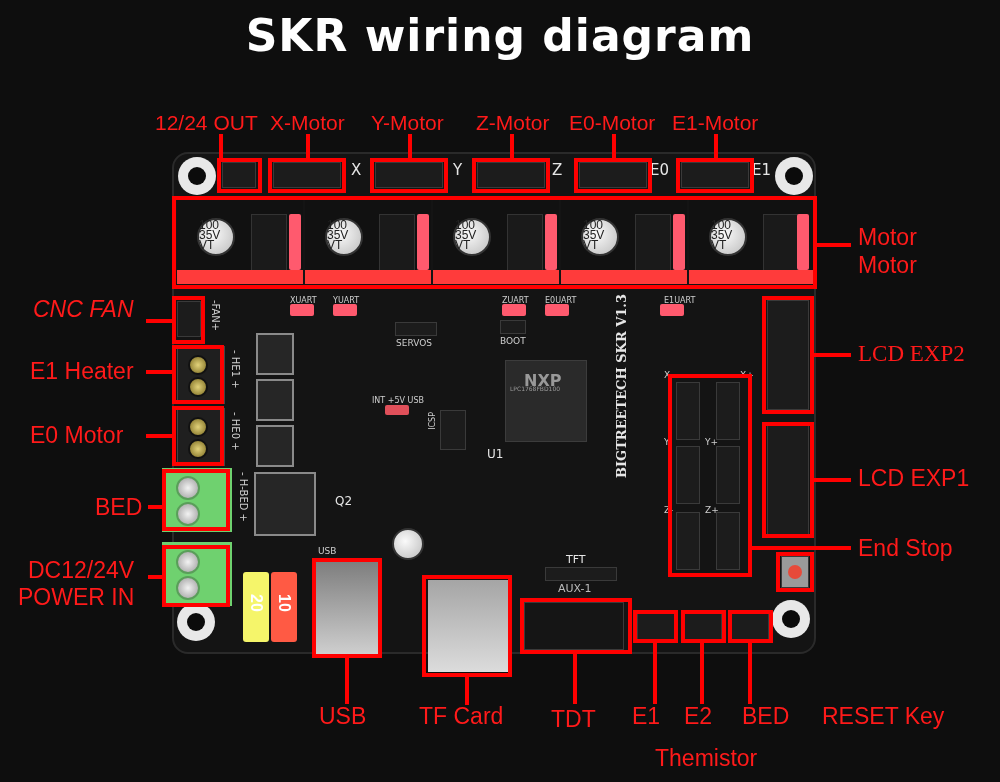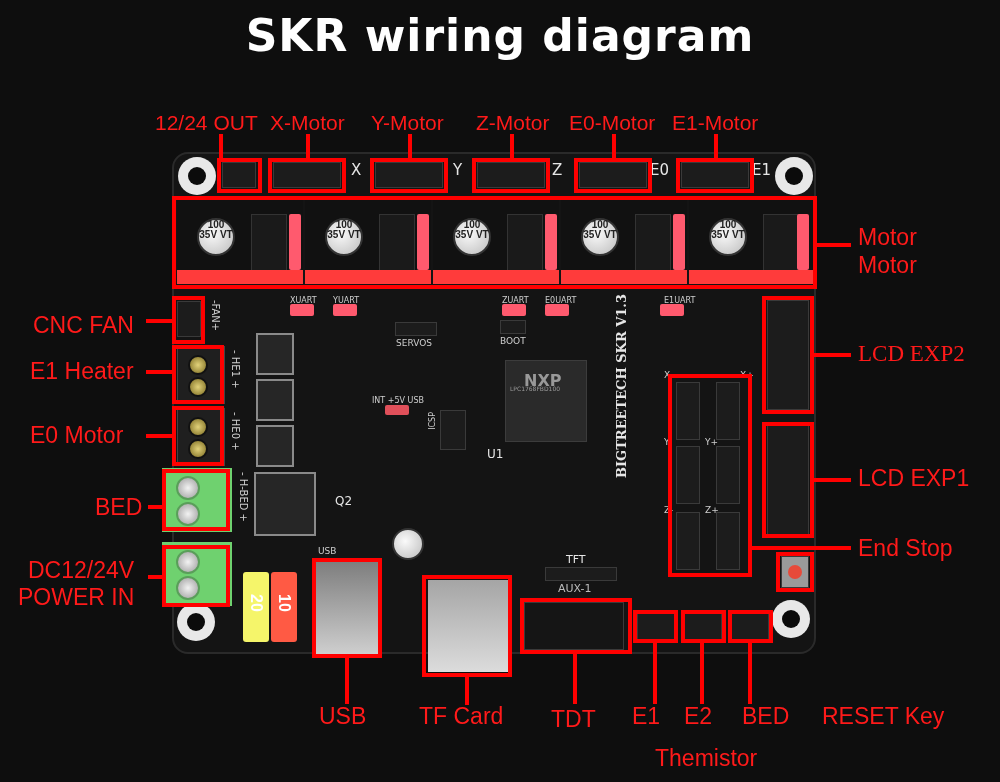--- a/index.html
+++ b/index.html
@@ -9,21 +9,21 @@
   .lbl.big { font-size:23px; line-height:27px; }
   .box { position:absolute; border:4px solid #ff0000; box-sizing:border-box; }
   .ln { position:absolute; background:#ff0000; }
   .board { position:absolute; left:172px; top:152px; width:644px; height:502px; background:#141414; border-radius:16px; border:2px solid #2a2a2a; box-sizing:border-box; }
   .hole { position:absolute; width:38px; height:38px; border-radius:50%; background:#e8e8e8; }
   .hole::after { content:""; position:absolute; left:10px; top:10px; width:18px; height:18px; border-radius:50%; background:#0b0b0b; }
   .conn { position:absolute; background:#1c1c1c; border:1px solid #3a3a3a; box-sizing:border-box; }
   .silk { position:absolute; color:#e6e6e6; font-size:13px; font-family:"DejaVu Sans", sans-serif; }
   .silksm { position:absolute; color:#cfcfcf; font-size:8px; font-family:"DejaVu Sans", sans-serif; }
   .driver { position:absolute; top:200px; height:84px; background:#111; }
-  .cap { position:absolute; width:34px; height:34px; border-radius:50%; background:radial-gradient(circle at 40% 40%, #fafafa, #bcbcbc); border:2px solid #333; color:#222; font-size:10px; text-align:center; line-height:10px;font-weight:bold; }
+  .cap { position:absolute; width:34px; height:34px; border-radius:50%; background:radial-gradient(circle at 40% 40%, #fafafa, #bcbcbc); border:2px solid #333; color:#222; font-size:12px; line-height:10px; }
   .redstrip { position:absolute; height:14px; background:#ff3b3b; }
   .pinkpins { position:absolute; width:12px; height:56px; background:#ff5a6e; border-radius:2px; }
   .blackpins { position:absolute; width:34px; height:56px; background:#1a1a1a; border:1px solid #333; }
   .term-black { position:absolute; background:#1f1f1f; border:1px solid #444; }
   .screw { position:absolute; width:16px; height:16px; border-radius:50%; background:radial-gradient(circle, #e2d27a, #7a6a20); border:2px solid #111; }
   .term-green { position:absolute; background:#6fd16f; }
   .screw-g { position:absolute; width:20px; height:20px; border-radius:50%; background:radial-gradient(circle, #f2f2f2, #9a9a9a); border:2px solid #5a9e5a; }
   .chip { position:absolute; background:#2a2a2a; border:1px solid #3c3c3c; }
   .mosfet { position:absolute; background:#262626; border:2px solid #8a8a8a; }
   .fuse { position:absolute; border-radius:3px; color:#fff; font-size:16px; font-weight:bold; text-align:center; }
@@ -221,21 +221,21 @@
 <div class="ln" style="left:700px;top:641px;width:4px;height:63px;"></div>
 <div class="ln" style="left:748px;top:641px;width:4px;height:63px;"></div>
 
 <div class="lbl" style="left:155px;top:112px;">12/24 OUT</div>
 <div class="lbl" style="left:270px;top:112px;">X-Motor</div>
 <div class="lbl" style="left:371px;top:112px;">Y-Motor</div>
 <div class="lbl" style="left:476px;top:112px;">Z-Motor</div>
 <div class="lbl" style="left:569px;top:112px;">E0-Motor</div>
 <div class="lbl" style="left:672px;top:112px;">E1-Motor</div>
 
-<div class="lbl big" style="left:33px;top:312px;">CNC FAN</div>
+<div class="lbl big" style="left:33px;top:296px;font-style:italic;">CNC FAN</div>
 <div class="lbl big" style="left:30px;top:358px;">E1 Heater</div>
 <div class="lbl big" style="left:30px;top:422px;">E0 Motor</div>
 <div class="lbl big" style="left:95px;top:494px;">BED</div>
 <div class="lbl big" style="left:28px;top:557px;">DC12/24V</div>
 <div class="lbl big" style="left:18px;top:584px;">POWER IN</div>
 
 <div class="lbl big" style="left:858px;top:224px;">Motor</div>
 <div class="lbl big" style="left:858px;top:252px;">Motor</div>
 <div class="lbl big" style="left:858px;top:340px;font-family:Liberation Serif, serif;">LCD EXP2</div>
 <div class="lbl big" style="left:858px;top:465px;">LCD EXP1</div>

